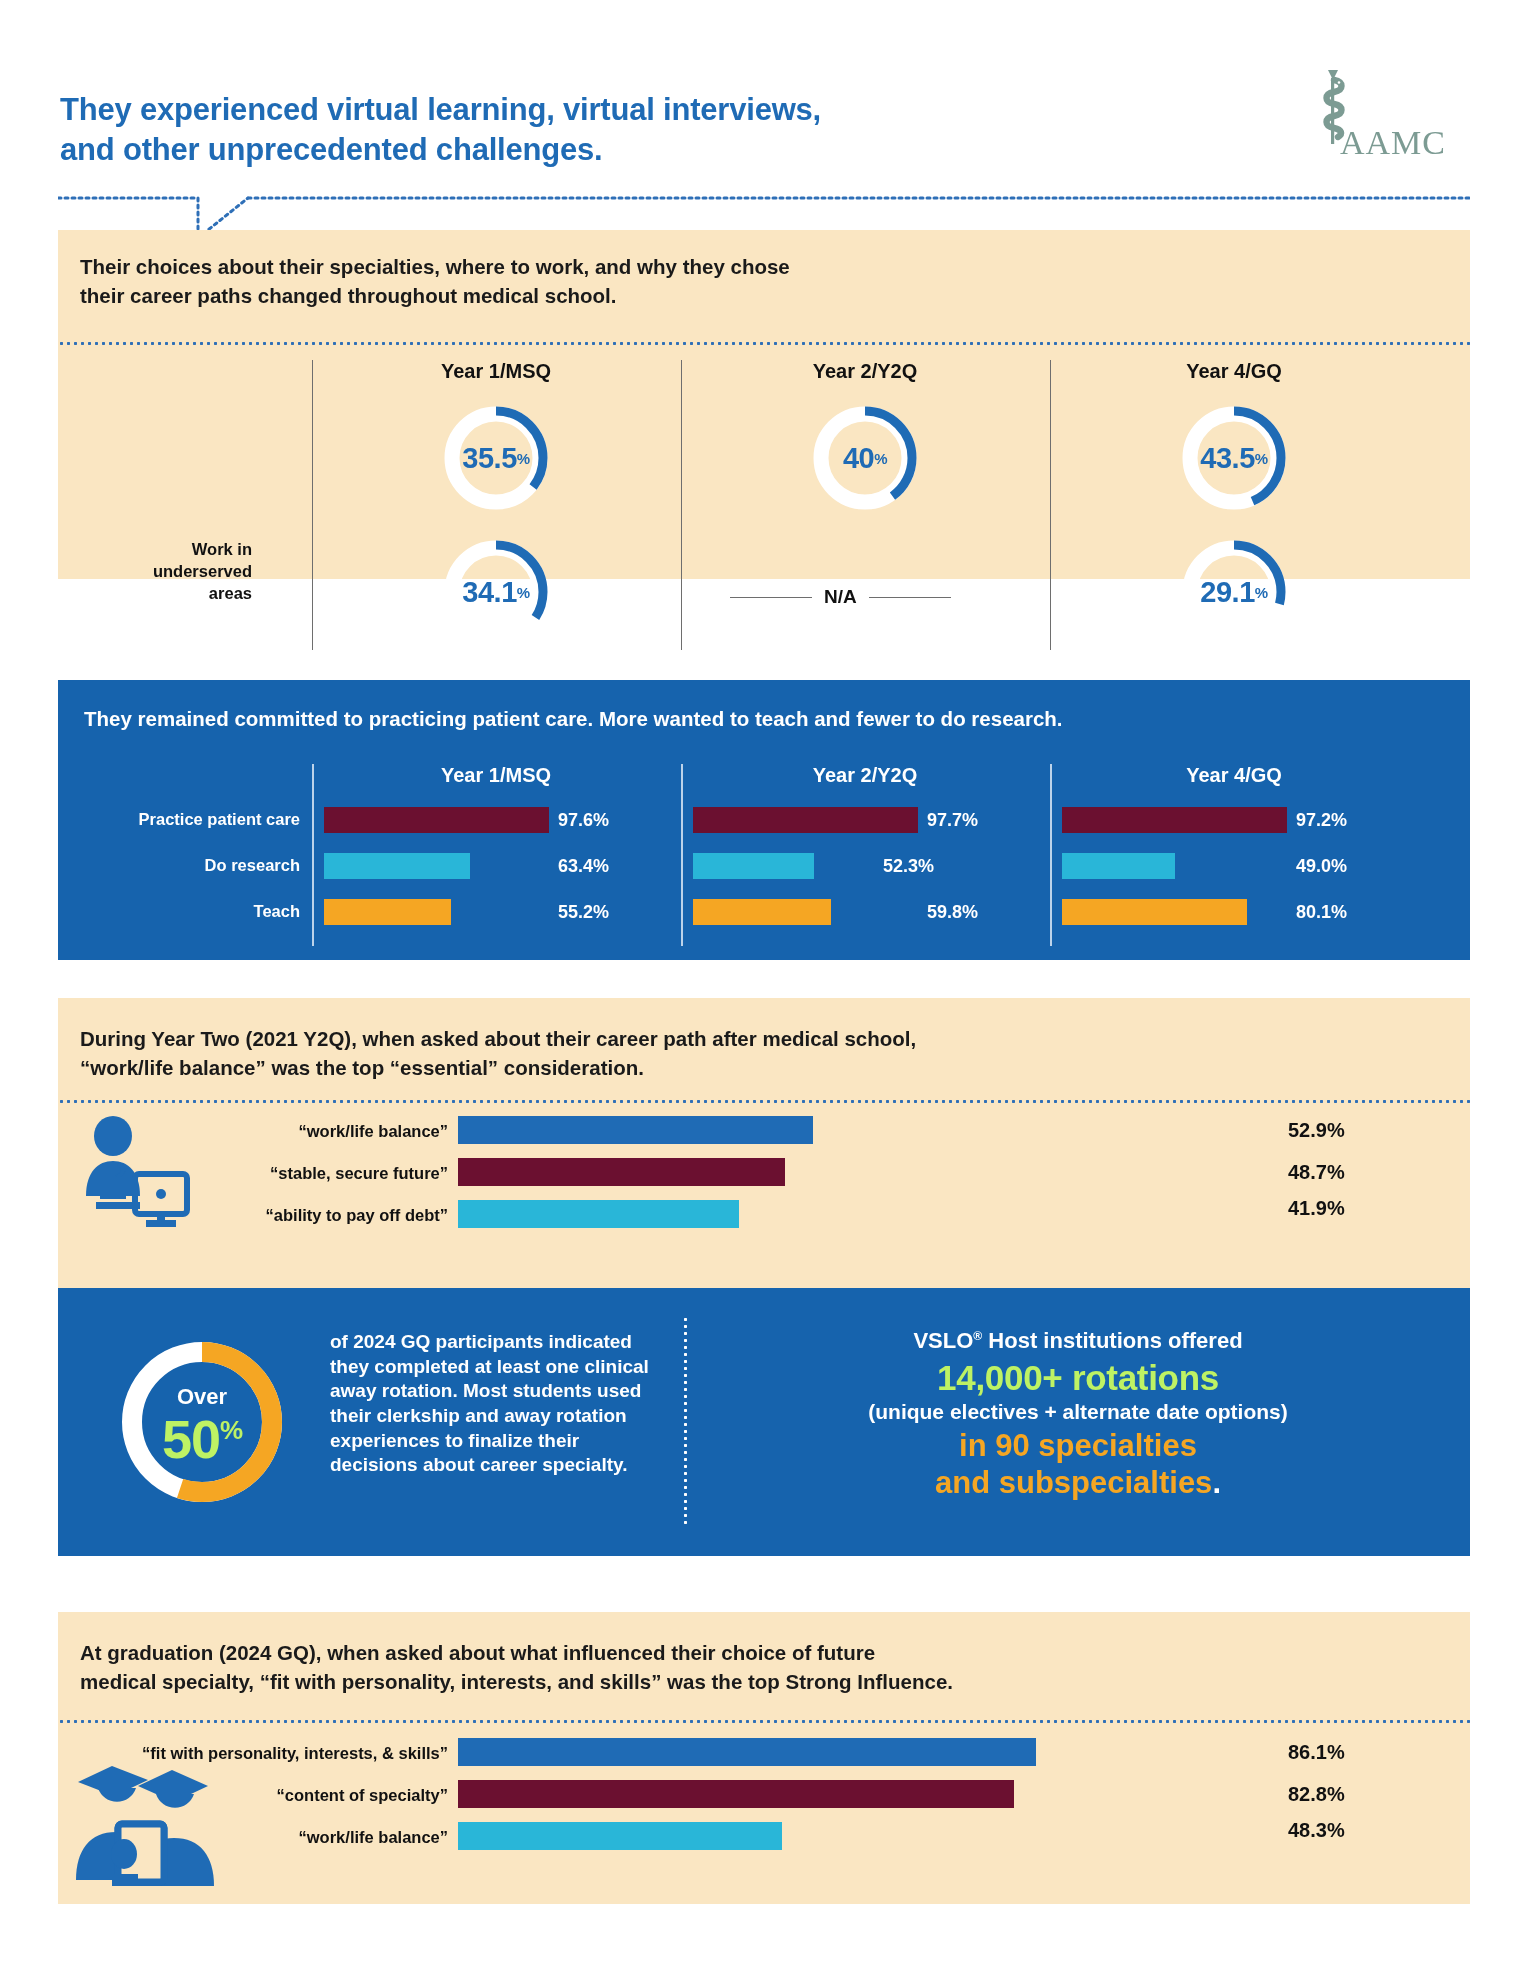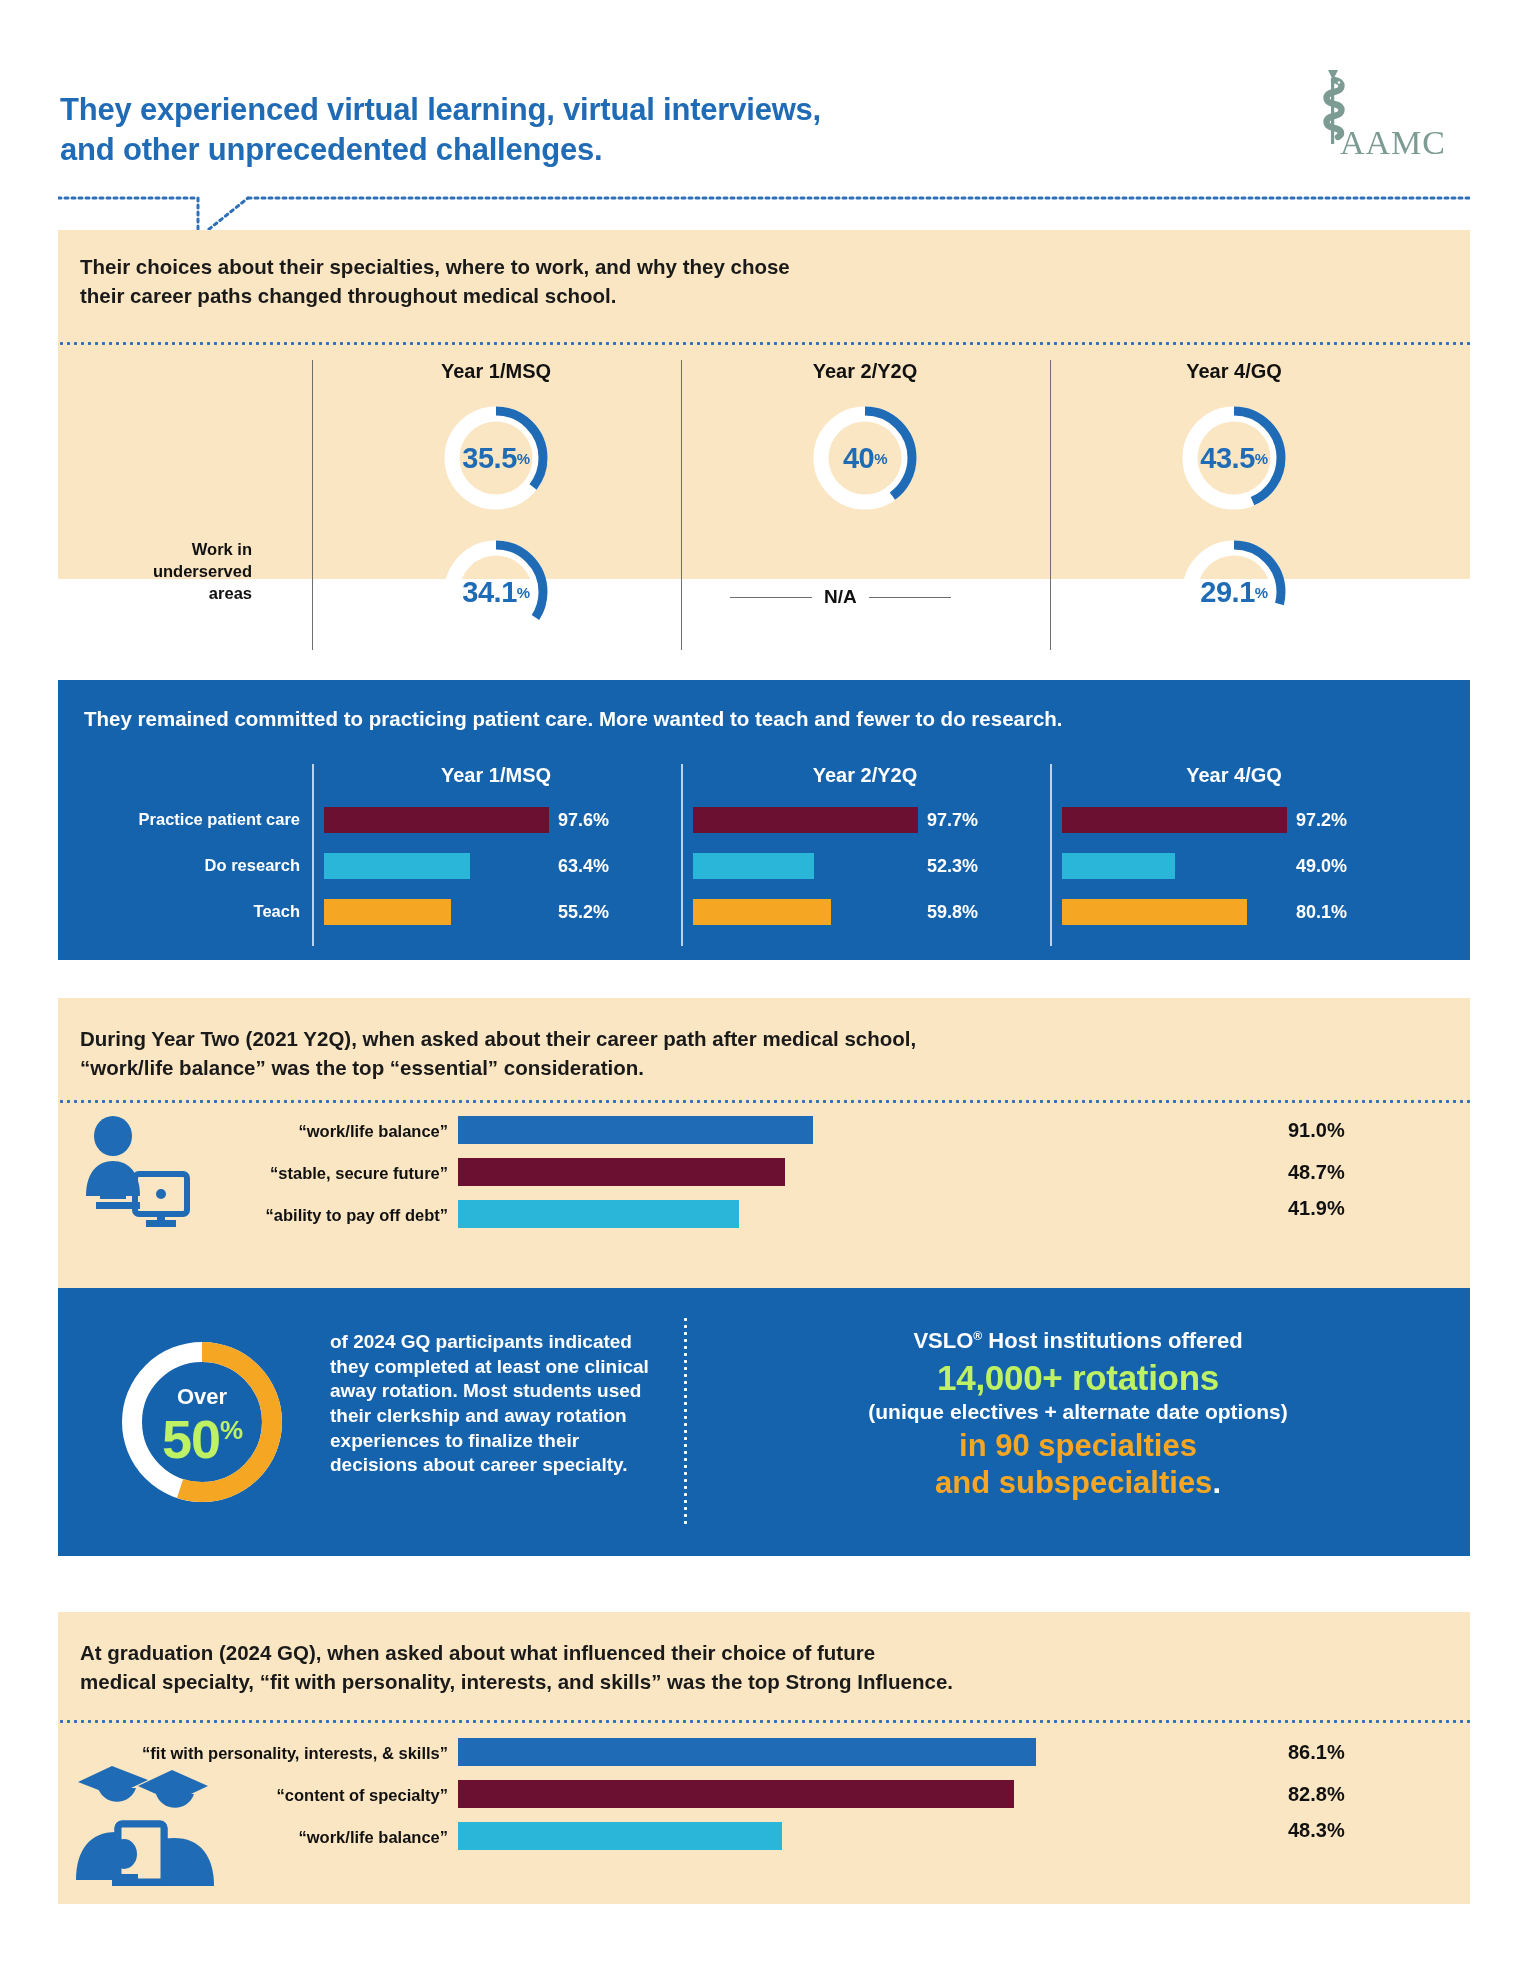--- a/index.html
+++ b/index.html
@@ -268,21 +268,21 @@
     <div class="hbar" style="left:266px; top:43px; width:225px; background:#6B1030;"></div>
     <div class="bar-val" style="left:500px; top:46px;">97.6%</div>
     <div class="hbar" style="left:266px; top:89px; width:146px; background:#29B6D8;"></div>
     <div class="bar-val" style="left:500px; top:92px;">63.4%</div>
     <div class="hbar" style="left:266px; top:135px; width:127px; background:#F5A623;"></div>
     <div class="bar-val" style="left:500px; top:138px;">55.2%</div>
 
     <div class="hbar" style="left:635px; top:43px; width:225px; background:#6B1030;"></div>
     <div class="bar-val" style="left:869px; top:46px;">97.7%</div>
     <div class="hbar" style="left:635px; top:89px; width:121px; background:#29B6D8;"></div>
-    <div class="bar-val" style="left:869px; top:92px;">52.3%</div>
+    <div class="bar-val" style="left:825px; top:92px;">52.3%</div>
     <div class="hbar" style="left:635px; top:135px; width:138px; background:#F5A623;"></div>
     <div class="bar-val" style="left:869px; top:138px;">59.8%</div>
 
     <div class="hbar" style="left:1004px; top:43px; width:225px; background:#6B1030;"></div>
     <div class="bar-val" style="left:1238px; top:46px;">97.2%</div>
     <div class="hbar" style="left:1004px; top:89px; width:113px; background:#29B6D8;"></div>
     <div class="bar-val" style="left:1238px; top:92px;">49.0%</div>
     <div class="hbar" style="left:1004px; top:135px; width:185px; background:#F5A623;"></div>
     <div class="bar-val" style="left:1238px; top:138px;">80.1%</div>
   </div>
@@ -304,21 +304,21 @@
       <rect x="20" y="88" width="44" height="7"></rect>
       <rect x="59" y="60" width="52" height="40" rx="4" fill="none" stroke="#1F6BB5" stroke-width="6"></rect>
       <circle cx="85" cy="80" r="5"></circle>
       <rect x="81" y="100" width="8" height="7"></rect>
       <rect x="70" y="106" width="30" height="7"></rect>
     </g>
   </svg>
 
   <div class="cb-label" style="left:170px; top:124px; width:220px;">“work/life balance”</div>
   <div class="cb-bar" style="left:400px; top:118px; width:355px; background:#1F6BB5;"></div>
-  <div class="cb-val" style="left:1230px; top:121px;">91.0%</div>
+  <div class="cb-val" style="left:1230px; top:121px;">52.9%</div>
 
   <div class="cb-label" style="left:170px; top:166px; width:220px;">“stable, secure future”</div>
   <div class="cb-bar" style="left:400px; top:160px; width:327px; background:#6B1030;"></div>
   <div class="cb-val" style="left:1230px; top:163px;">48.7%</div>
 
   <div class="cb-label" style="left:170px; top:208px; width:220px;">“ability to pay off debt”</div>
   <div class="cb-bar" style="left:400px; top:202px; width:281px; background:#29B6D8;"></div>
   <div class="cb-val" style="left:1230px; top:199px;">41.9%</div>
 </div>
 

